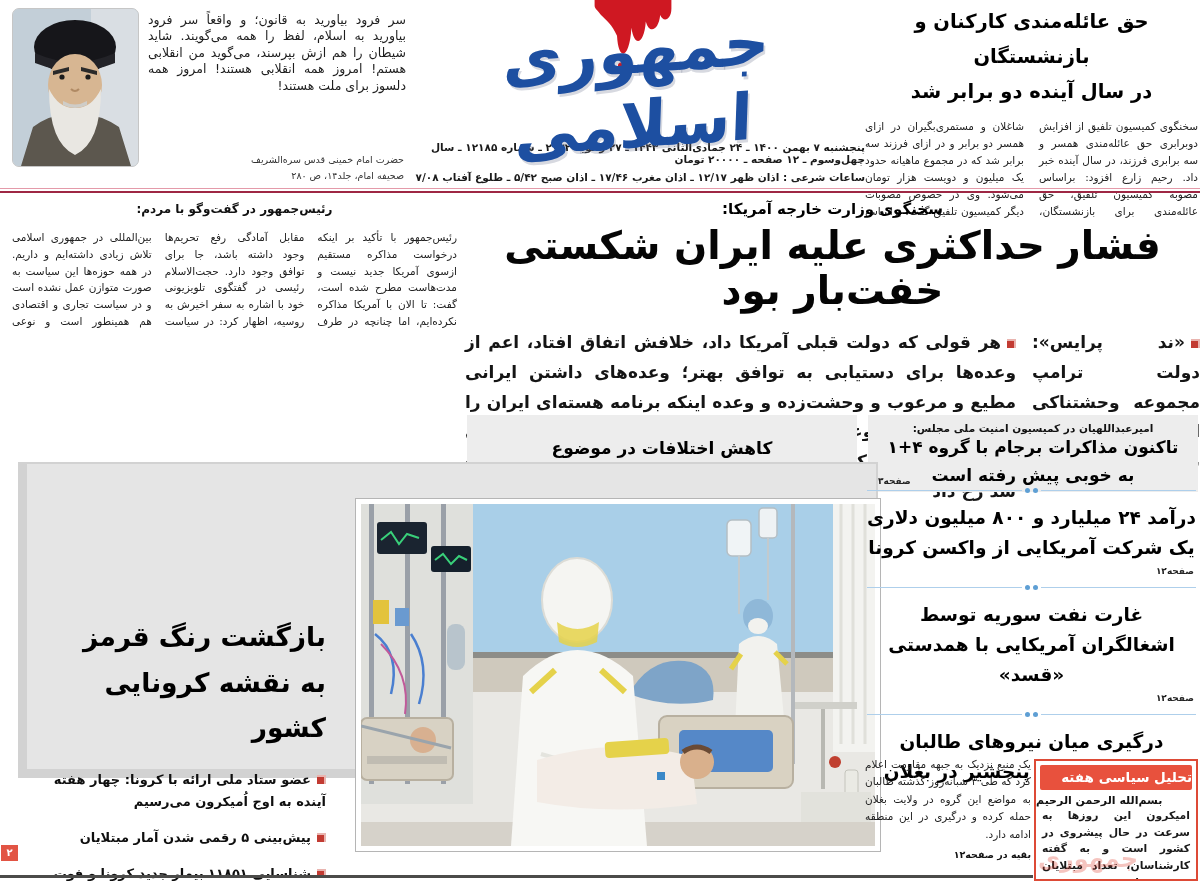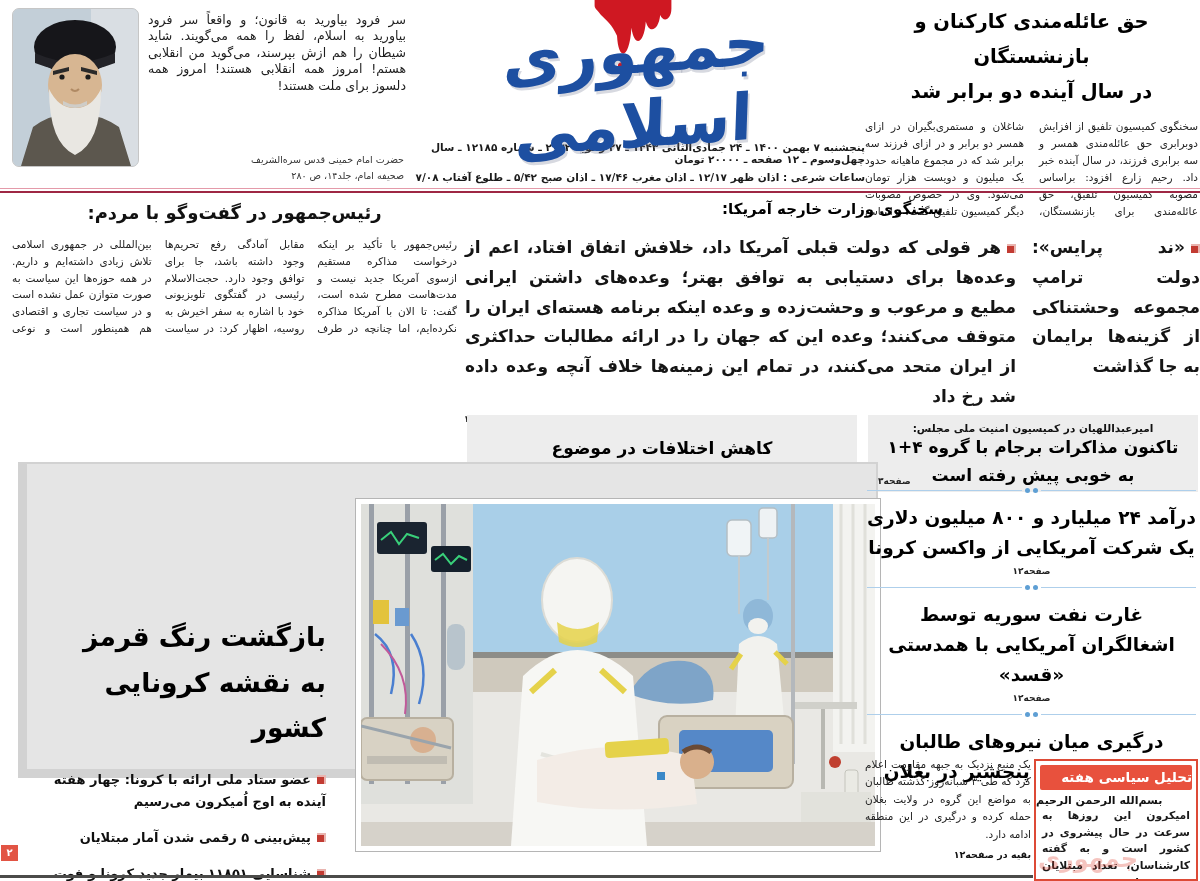--- a/index.html
+++ b/index.html
@@ -44,41 +44,41 @@
   
   .gbox{position:absolute;background:#ededed}
   #boxGuar{left:467px;top:415px;width:390px;height:77px;padding-top:20px}
   #boxJcpoa{left:868px;top:415px;width:330px;height:77px;padding-top:7px}
   .gb-kick{font-size:10.5px;font-weight:bold;text-align:center;color:#111}
   .gb-head{font-size:17px;font-weight:bold;text-align:center;line-height:1.62;white-space:pre-line;color:#000}
   .gb-pref{position:absolute;left:10px;bottom:6px}
 
   
   #president{left:12px;top:202px;width:445px}
-  #president .kick{text-align:center;font-size:18px;font-weight:bold}
+  #president .kick{text-align:center;font-size:12px;font-weight:bold}
   #president .head{margin-top:7px;text-align:center;font-size:24.5px;font-weight:bold;line-height:1.64;white-space:pre-line;color:#000}
   #president .body{margin-top:13px;columns:3;column-gap:13px;font-size:10.5px;line-height:1.6;text-align:justify;color:#222;height:104px;overflow:hidden}
   .more{font-weight:bold;font-size:9.5px}
 
   
   #p2box{left:18px;top:462px;width:860px;height:316px;border:2px solid #d2d2d2;border-left-width:9px;border-bottom-width:9px;background:#e5e5e5}
   #p2badge{left:1px;top:845px;width:17px;height:16px;background:#e25444;color:#fff;font-size:10px;font-weight:bold;text-align:center;line-height:16px;z-index:3}
   #corona{position:absolute;right:540px;left:14px;top:150px}
   #corona .head{font-size:26.5px;font-weight:bold;line-height:1.72;text-align:right;white-space:pre-line;color:#000;padding-right:10px}
   #corona .bullets{margin-top:18px;padding-right:10px}
   #corona .cb{font-size:13px;font-weight:bold;line-height:1.7;margin-bottom:14px;text-align:right;color:#0f0f0f}
   #photo-frame{position:absolute;left:328px;top:34px;width:526px;height:354px;border:1px solid #b5b5b5;background:#fff;padding:5px}
 
   
   #rail{left:865px;top:486px;width:333px}
   .bdiv{display:flex;align-items:center;gap:3px;height:9px;margin:0 2px}
   .bdiv .ln{flex:1;height:1px;background:#aecfeb}
   .bdiv .dot{width:5px;height:5px;border-radius:50%;background:#5e9fd4}
   .rail-head{font-size:18.5px;font-weight:bold;text-align:center;line-height:1.62;white-space:pre-line;color:#000;margin-top:8px}
-  .rail-pref{text-align:center;margin:3px 4px 7px}
+  .rail-pref{text-align:right;margin:3px 4px 7px}
 
   
   #taliban{left:865px;top:756px;width:166px}
   #taliban .body{font-size:10.5px;line-height:1.66;text-align:justify;color:#222}
   #taliban .more{display:block;margin-top:6px}
   #analysis{left:1034px;top:759px;width:164px;height:122px;border:2px solid #dd4a36;background:#fff;overflow:hidden}
   #analysis .bar{background:#e8513d;color:#fff;font-size:13.5px;font-weight:bold;text-align:right;height:25px;line-height:25px;margin:4px;border-radius:2px}
   #analysis .bism{text-align:left;font-size:11px;font-weight:bold;margin-top:3px}
   #analysis .body{padding:1px 6px;font-size:10.8px;font-weight:bold;line-height:1.55;text-align:justify;color:#191919}
   #analysis .wm{position:absolute;left:2px;top:84px;color:#e04030;opacity:.3;font-size:24px;font-weight:bold;white-space:nowrap}
@@ -127,20 +127,21 @@
 <div class="abs" id="family">
   <div class="head">حق عائله‌مندی کارکنان و بازنشستگان
 در سال آینده دو برابر شد</div>
   <div class="body">سخنگوی کمیسیون تلفیق از افزایش دوبرابری حق عائله‌مندی همسر و سه برابری فرزند، در سال آینده خبر داد. رحیم زارع افزود: براساس مصوبه کمیسیون تلفیق، حق عائله‌مندی برای بازنشستگان، شاغلان و مستمری‌بگیران در ازای همسر دو برابر و در ازای فرزند سه برابر شد که در مجموع ماهیانه حدود یک میلیون و دویست هزار تومان می‌شود. وی در خصوص مصوبات دیگر کمیسیون تلفیق گفت: براساس مصوبه کمیسیون مقرر شد در بودجه ۱۴۰۱ ماهانه به جانبازان معسر فاقد درآمد، غیر حالت اشتغال ۳ میلیون و ۵۰۰ هزار تومان به عنوان حقوق و دستمزد پرداخت شود.</div>
 </div>
 
 <div class="abs" id="reddiv"></div>
 
 <div class="abs" id="mainstory">
   <div class="ms-kicker">سخنگوی وزارت خارجه آمریکا:</div>
+  <div class="ms-head">فشار حداکثری علیه ایران شکستی خفت‌بار بود</div>
   <div class="ms-bullets">
     <div class="ms-b b-right">
       <span class="sq"></span><span>«ند پرایس»: دولت ترامپ مجموعه وحشتناکی از گزینه‌ها برایمان به جا گذاشت</span>
     </div>
     <div class="b-left">
       <div class="ms-b">
         <span class="sq"></span><span>هر قولی که دولت قبلی آمریکا داد، خلافش اتفاق افتاد، اعم از وعده‌ها برای دستیابی به توافق بهتر؛ وعده‌های داشتن ایرانی مطیع و مرعوب و وحشت‌زده و وعده اینکه برنامه هسته‌ای ایران را متوقف می‌کنند؛ وعده این که جهان را در ارائه مطالبات حداکثری از ایران متحد می‌کنند، در تمام این زمینه‌ها خلاف آنچه وعده داده شد رخ داد</span>
       </div>
       <div class="pref ms-pref">صفحه۳</div>
     </div>

